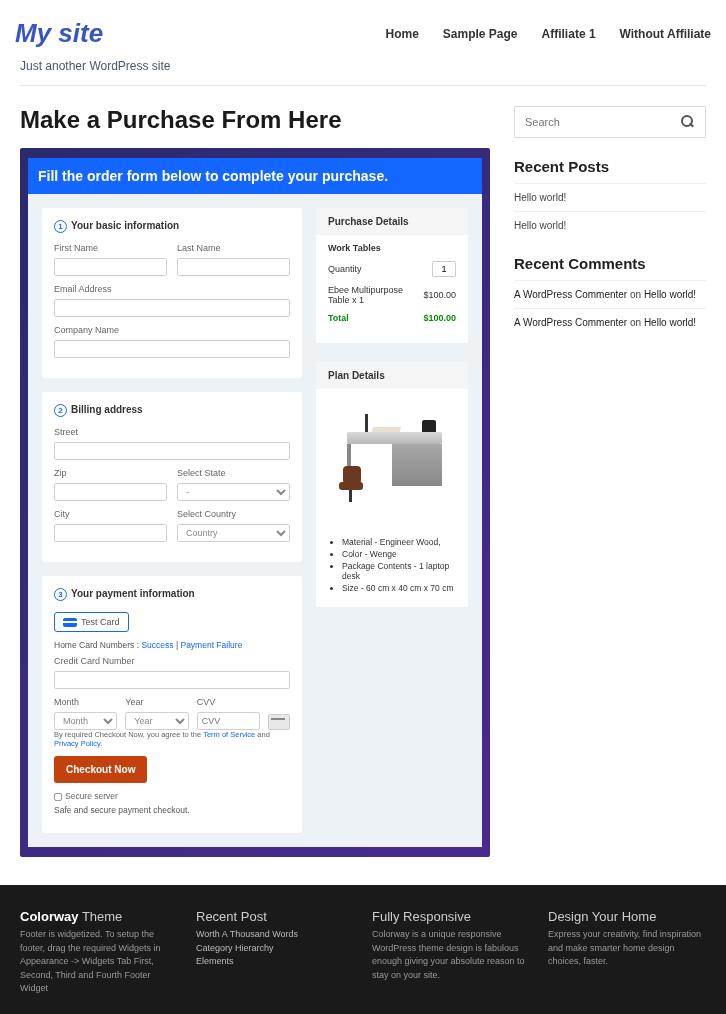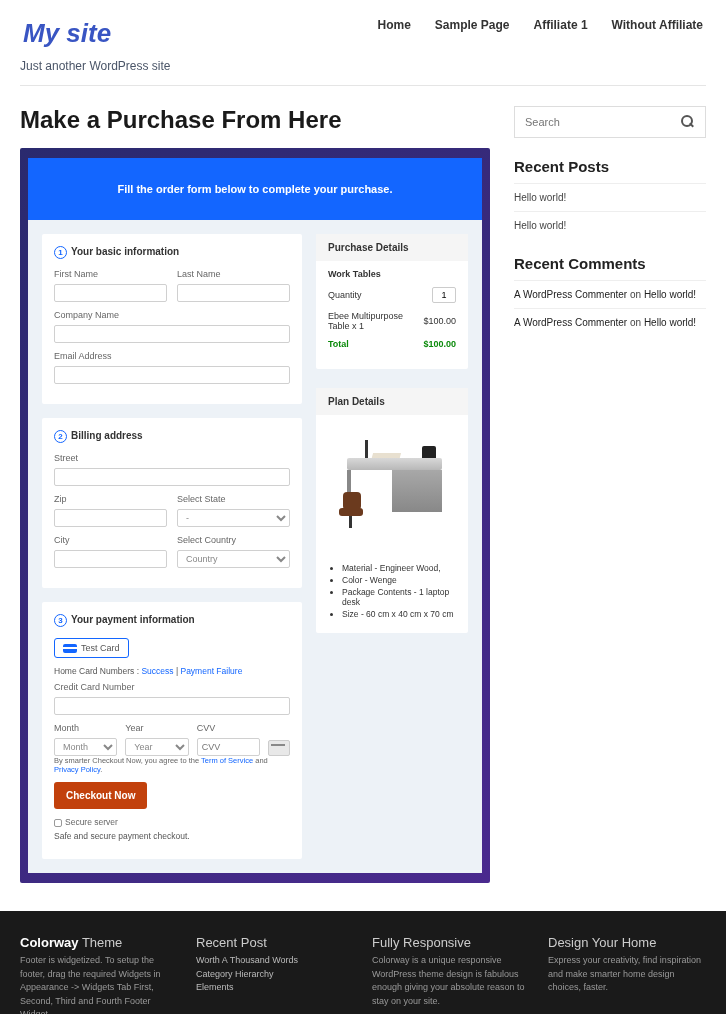--- a/index.html
+++ b/index.html
@@ -1,27 +1,27 @@
 <!DOCTYPE html>
 <html><head>
 <meta charset="utf-8">
 <style>
 *{box-sizing:border-box;margin:0;padding:0}
 body{font-family:Arial,Helvetica,sans-serif;background:#fff;color:#333;width:726px;margin:0 auto}
-.header{display:flex;justify-content:space-between;align-items:flex-start;padding:18px 23px 10px}
+.header{display:flex;justify-content:space-between;align-items:center;padding:18px 15px 10px}
 .site-title{color:#3955c3;font-size:26px;font-weight:bold;font-style:italic}
 .tagline{color:#4a5568;font-size:12px;padding:0 0 12px 20px}
 .nav{display:flex;gap:24px;font-size:12px;font-weight:bold;color:#333}
 .nav span{cursor:pointer}
 .hr{height:1px;background:#e5e5e5;margin:0 20px 20px}
 .main{display:flex;padding:0 20px;gap:24px}
 .content{flex:1}
 .page-title{font-size:24px;font-weight:bold;margin-bottom:14px;color:#1a1a1a}
 .order-wrap{background:linear-gradient(135deg,#2a2a6e,#4a2a8e);padding:10px 8px;border-radius:2px}
-.order-top{background:#1366ff;color:#fff;text-align:center;padding:25px;font-size:11px;font-weight:bold}
+.order-top{background:#1366ff;color:#fff;text-align:left;padding:10px;font-size:14px;font-weight:bold}
 .order-body{background:#edf2f7;padding:14px;display:flex;gap:14px}
 .col-left{flex:1;display:flex;flex-direction:column;gap:14px}
 .col-right{width:152px;display:flex;flex-direction:column;gap:19px}
 .card{background:#fff;padding:12px;border-radius:2px}
 .card-h{font-size:10px;font-weight:bold;color:#333;margin-bottom:10px}
 .step{display:inline-block;width:13px;height:13px;border:1px solid #1366ff;border-radius:50%;color:#1366ff;font-size:8px;line-height:11px;text-align:center;margin-right:4px}
 .row{display:flex;gap:10px;margin-bottom:8px}
 .field{flex:1}
 .lbl{font-size:9px;color:#666;display:block;margin-bottom:3px}
 .inp{width:100%;height:18px;border:1px solid #d0d0d0;border-radius:2px;font-size:9px;padding:0 4px}
@@ -96,24 +96,24 @@
       <div class="order-top">Fill the order form below to complete your purchase.</div>
       <div class="order-body">
         <div class="col-left">
           <div class="card">
             <div class="card-h"><span class="step">1</span><span>Your basic information</span></div>
             <div class="row">
               <div class="field"><label class="lbl">First Name</label><input class="inp" style=""></div>
               <div class="field"><label class="lbl">Last Name</label><input class="inp" style=""></div>
             </div>
             <div class="row">
+                <div class="field"><label class="lbl">Email Address</label><input class="inp" style=""></div>
+              </div>
+            <div class="row">
                 <div class="field"><label class="lbl">Company Name</label><input class="inp" style=""></div>
-              </div>
-            <div class="row">
-                <div class="field"><label class="lbl">Email Address</label><input class="inp" style=""></div>
               </div>
           </div>
 
           <div class="card">
             <div class="card-h"><span class="step">2</span><span>Billing address</span></div>
             <div class="row">
                 <div class="field"><label class="lbl">Street</label><input class="inp" style=""></div>
               </div>
             <div class="row">
               <div class="field"><label class="lbl">Zip</label><input class="inp" style=""></div>
@@ -130,21 +130,21 @@
             <div class="test-card"><span class="cc-icon"></span><span>Test  Card</span></div>
             <div class="small"><span>Home Card Numbers :</span> <span class="link">Success</span><span> | </span><span class="link">Payment Failure</span></div>
             <label class="lbl">Credit Card Number</label>
             <input class="inp" style="margin-bottom: 8px;">
             <div class="row3">
               <div class="field"><label class="lbl">Month</label><select class="sel"><option>Month</option></select></div>
               <div class="field"><label class="lbl">Year</label><select class="sel"><option>Year</option></select></div>
               <div class="field"><label class="lbl">CVV</label><input class="inp" placeholder="CVV" style=""></div>
               <div class="cvv-icon"></div>
             </div>
-            <div class="terms"><span>By smarter Checkout Now, you agree to the </span><span class="link">Term of Service</span><span> and </span><span class="link">Privacy Policy</span>.</div>
+            <div class="terms"><span>By required Checkout Now, you agree to the </span><span class="link">Term of Service</span><span> and </span><span class="link">Privacy Policy</span>.</div>
             <button class="checkout">Checkout Now</button>
             <div class="secure"><span class="lock"></span><span>Secure server</span></div>
             <div class="small">Safe and secure payment checkout.</div>
           </div>
         </div>
 
         <div class="col-right">
           <div class="card">
             <div class="pd-head">Purchase Details</div>
             <div class="pd-sub">Work Tables</div>

